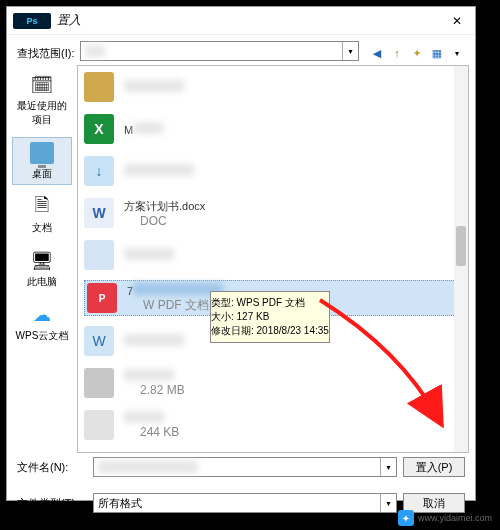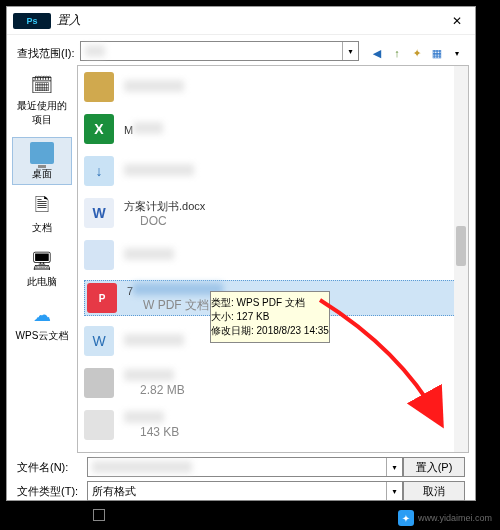--- a/index.html
+++ b/index.html
@@ -28,21 +28,21 @@
   .fsub { color: #888; font-size: 12px; margin-left: 16px; }
   .frow.sel { background: #cfe4f6; border: 1px dotted #5a9bd5; padding: 0 2px; height: 36px; }
   .fthumb.pdf { background: #e63946; color: #fff; font-weight: bold; font-size: 10px; }
   .fthumb.xls { background: #1a8f3c; color: #fff; font-weight: bold; }
   .fthumb.docx { background: #e8eef7; color: #2c5fb3; font-weight: bold; }
   .fthumb.folder { background: #d0a94e; }
   .tooltip { position: absolute; left: 132px; top: 225px; background: #ffffe1; border: 1px solid #888; padding: 4px 0; font-size: 10px; line-height: 14px; z-index: 5; }
   .scroll { position: absolute; right: 0; top: 0; width: 14px; height: 100%; background: #f3f3f3; }
   .scroll .thumb { position: absolute; right: 2px; top: 160px; width: 10px; height: 40px; background: #c4c4c4; border-radius: 2px; }
   .bottom { padding: 4px 10px 6px; }
-  .brow { display: flex; align-items: center; gap: 0; margin-bottom: 4px; }
+  .brow { display: flex; align-items: center; gap: 6px; margin-bottom: 16px; }
   .blabel { font-size: 11px; width: 70px; }
   .bcombo { flex: 1; height: 20px; border: 1px solid #888; display: flex; align-items: center; padding: 0 4px; font-size: 11px; position: relative; background: #fff; }
   .bcombo .dd { position: absolute; right: 0; top: 0; width: 16px; height: 100%; border-left: 1px solid #aaa; display: flex; align-items: center; justify-content: center; font-size: 8px; }
   .bbtn { width: 62px; height: 20px; border: 1px solid #888; background: #efefef; font-size: 11px; display: flex; align-items: center; justify-content: center; }
   .chkrow { display: flex; align-items: center; gap: 4px; font-size: 11px; margin-top: 6px; padding-left: 76px; }
   .chk { width: 12px; height: 12px; border: 1px solid #888; }
   .watermark { position: absolute; right: 8px; bottom: 4px; display: flex; align-items: center; gap: 4px; color: #6a6a6a; font-size: 11px; }
   .wmicon { width: 16px; height: 16px; border-radius: 3px; background: #2a9df4; color: #fff; display: flex; align-items: center; justify-content: center; font-size: 10px; }
   .arrow { position: absolute; left: 310px; top: 290px; z-index: 6; pointer-events: none; }
   .blur { filter: blur(3px); background: #e6e6e6; color: transparent; border-radius: 2px; display: inline-block; height: 12px; }
@@ -142,21 +142,21 @@
           <div class="fthumb" style="background:#c7c7c7"></div>
           <div>
             <div><span class="blur" style="width:50px;"></span></div>
             <div class="fsub">2.82 MB</div>
           </div>
         </div>
         <div class="frow">
           <div class="fthumb" style="background:#e2e2e2"></div>
           <div>
             <div><span class="blur" style="width:40px;"></span></div>
-            <div class="fsub">143 KB</div>
+            <div class="fsub">244 KB</div>
           </div>
         </div>
       </div>
 
       <div class="tooltip">
         <div>类型: WPS PDF 文档</div>
         <div>大小: 127 KB</div>
         <div>修改日期: 2018/8/23 14:35</div>
       </div>
 

